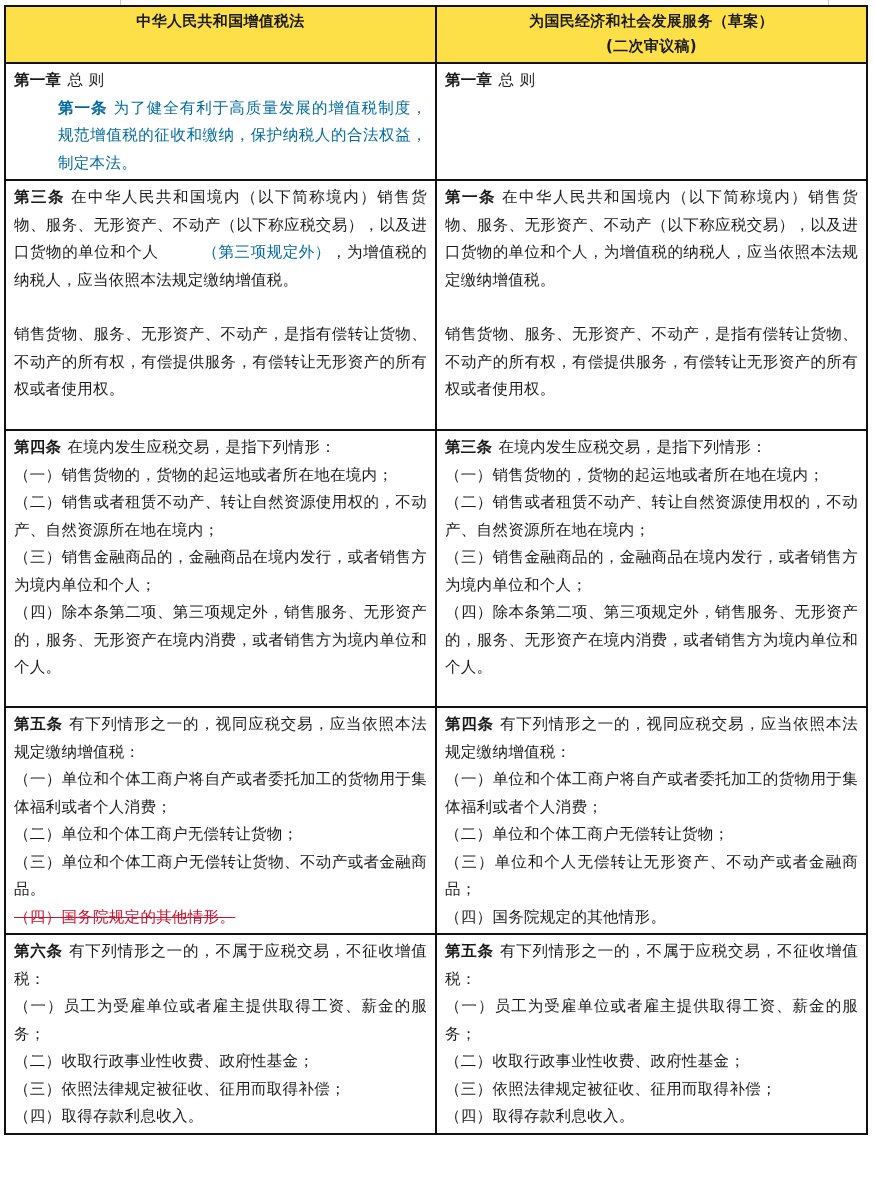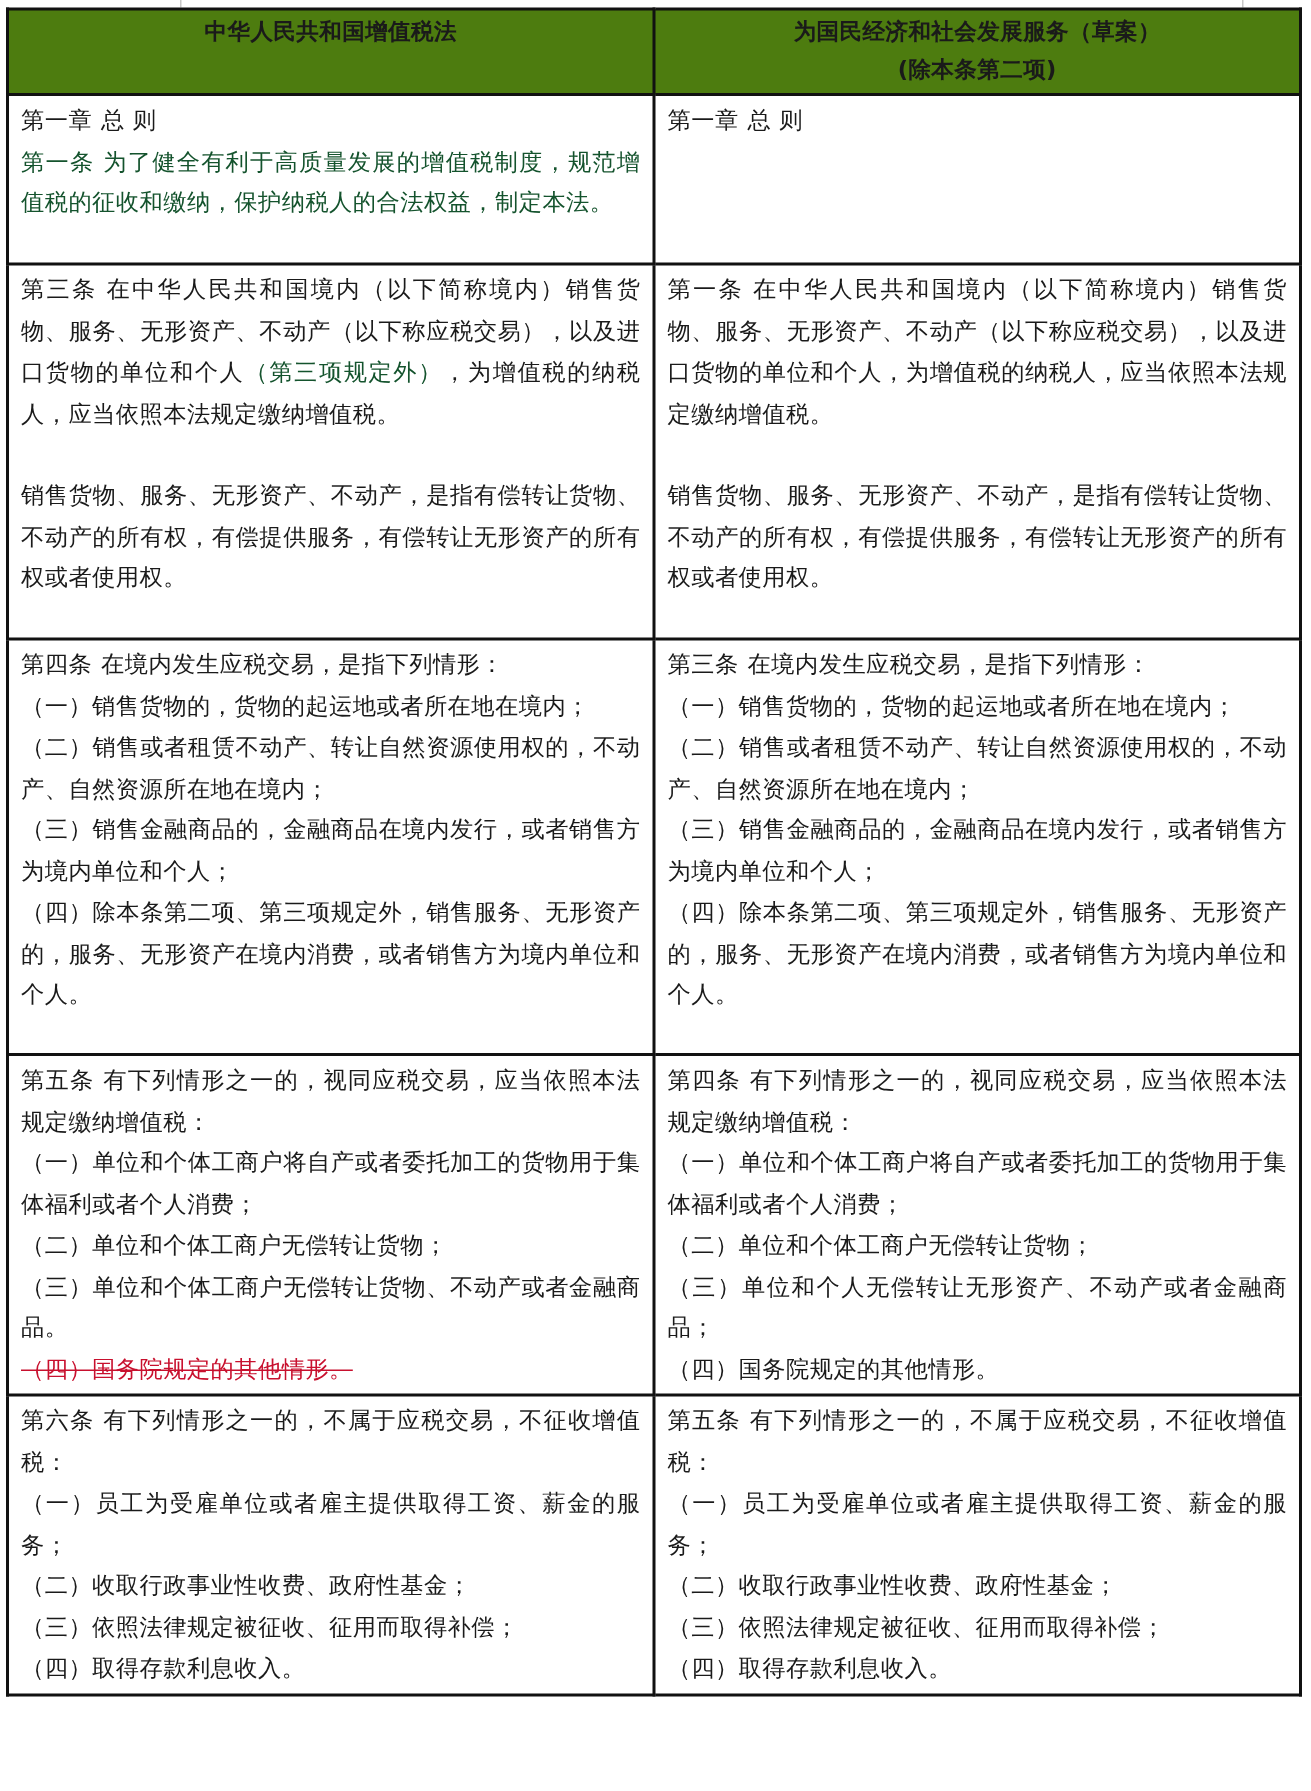--- a/index.html
+++ b/index.html
@@ -1,24 +1,24 @@
 <!DOCTYPE html>
 <html><head>
   <meta charset="utf-8">
   <style>
     html, body { margin: 0; padding: 0; background: #ffffff; }
     body { width: 874px; height: 1194px; overflow: hidden; position: relative; font-family: "DejaVu Serif", "Liberation Serif", serif; color: #1a1a1a; }
     .topline { position: absolute; left: 0; top: 0; width: 874px; height: 5px; background: #fff; }
     .topline .tick { position: absolute; top: 0; width: 1px; height: 5px; background: #c8c8c8; }
     table.cmp { position: absolute; left: 4px; top: 5px; width: 864px; border-collapse: collapse; table-layout: fixed; }
     table.cmp td, table.cmp th { border: 2px solid #111; vertical-align: top; padding: 3px 8px 2px 8px; font-size: 15.5px; line-height: 27.5px; letter-spacing: 0.3px; text-align: justify; word-break: break-all; }
-    table.cmp th { background: #4d7c0f; font-family: "DejaVu Sans", "Liberation Sans", sans-serif; font-weight: bold; text-align: center; font-size: 15px; line-height: 25px; padding: 2px 6px; vertical-align: top; height: 51px; }
+    table.cmp th { background: #fde047; font-family: "DejaVu Sans", "Liberation Sans", sans-serif; font-weight: bold; text-align: center; font-size: 15px; line-height: 25px; padding: 2px 6px; vertical-align: top; height: 51px; }
     .col { width: 50%; }
-    .lbl { font-family: "DejaVu Sans", "Liberation Sans", sans-serif; font-weight: normal; margin-right: 6px; }
-    .red { color: #14532d; }
+    .lbl { font-family: "DejaVu Sans", "Liberation Sans", sans-serif; font-weight: bold; margin-right: 6px; }
+    .red { color: #0369a1; margin-left: 44px; }
     .strike { color: #c8102e; text-decoration: line-through; text-decoration-color: #c8102e; }
     .p { display: block; }
     .gap { display: block; height: 27px; }
     .item { display: block; }
     .r1 td { height: 106px; }
     .r2 td { height: 77px; }
     .r3 td { height: 243px; }
     .r4 td { height: 270px; }
     .r5 td { height: 214px; }
     .r6 td { height: 190px; }
@@ -36,21 +36,21 @@
       <col class="col">
       <col class="col">
     </colgroup>
   <thead>
     <tr>
       <th>
         <span>中华人民共和国增值税法</span>
       </th>
       <th>
         <span class="p">为国民经济和社会发展服务（草案）</span>
-        <span class="p">(除本条第二项)</span>
+        <span class="p">(二次审议稿)</span>
       </th>
     </tr>
   </thead>
   <tbody>
 
     <tr class="r1">
       <td>
         <span class="p"><span class="lbl">第一章</span><span>总 则</span></span>
         <span class="p red"><span class="lbl">第一条</span><span>为了健全有利于高质量发展的增值税制度，规范增值税的征收和缴纳，保护纳税人的合法权益，制定本法。</span></span>
       </td>

